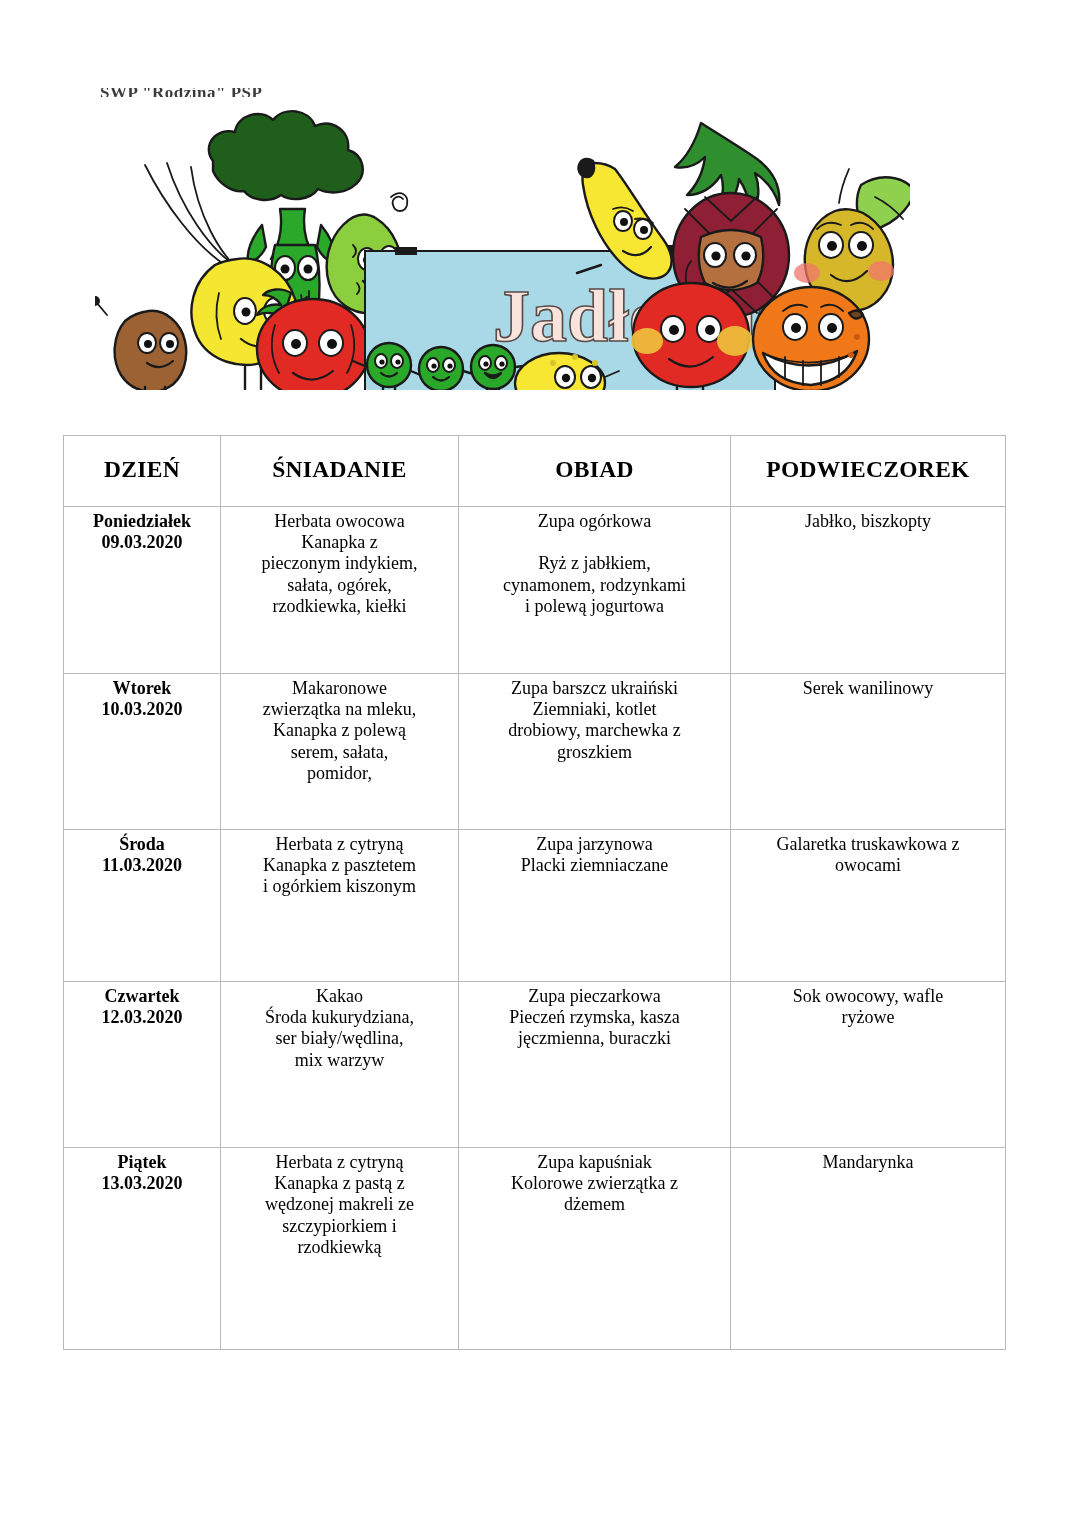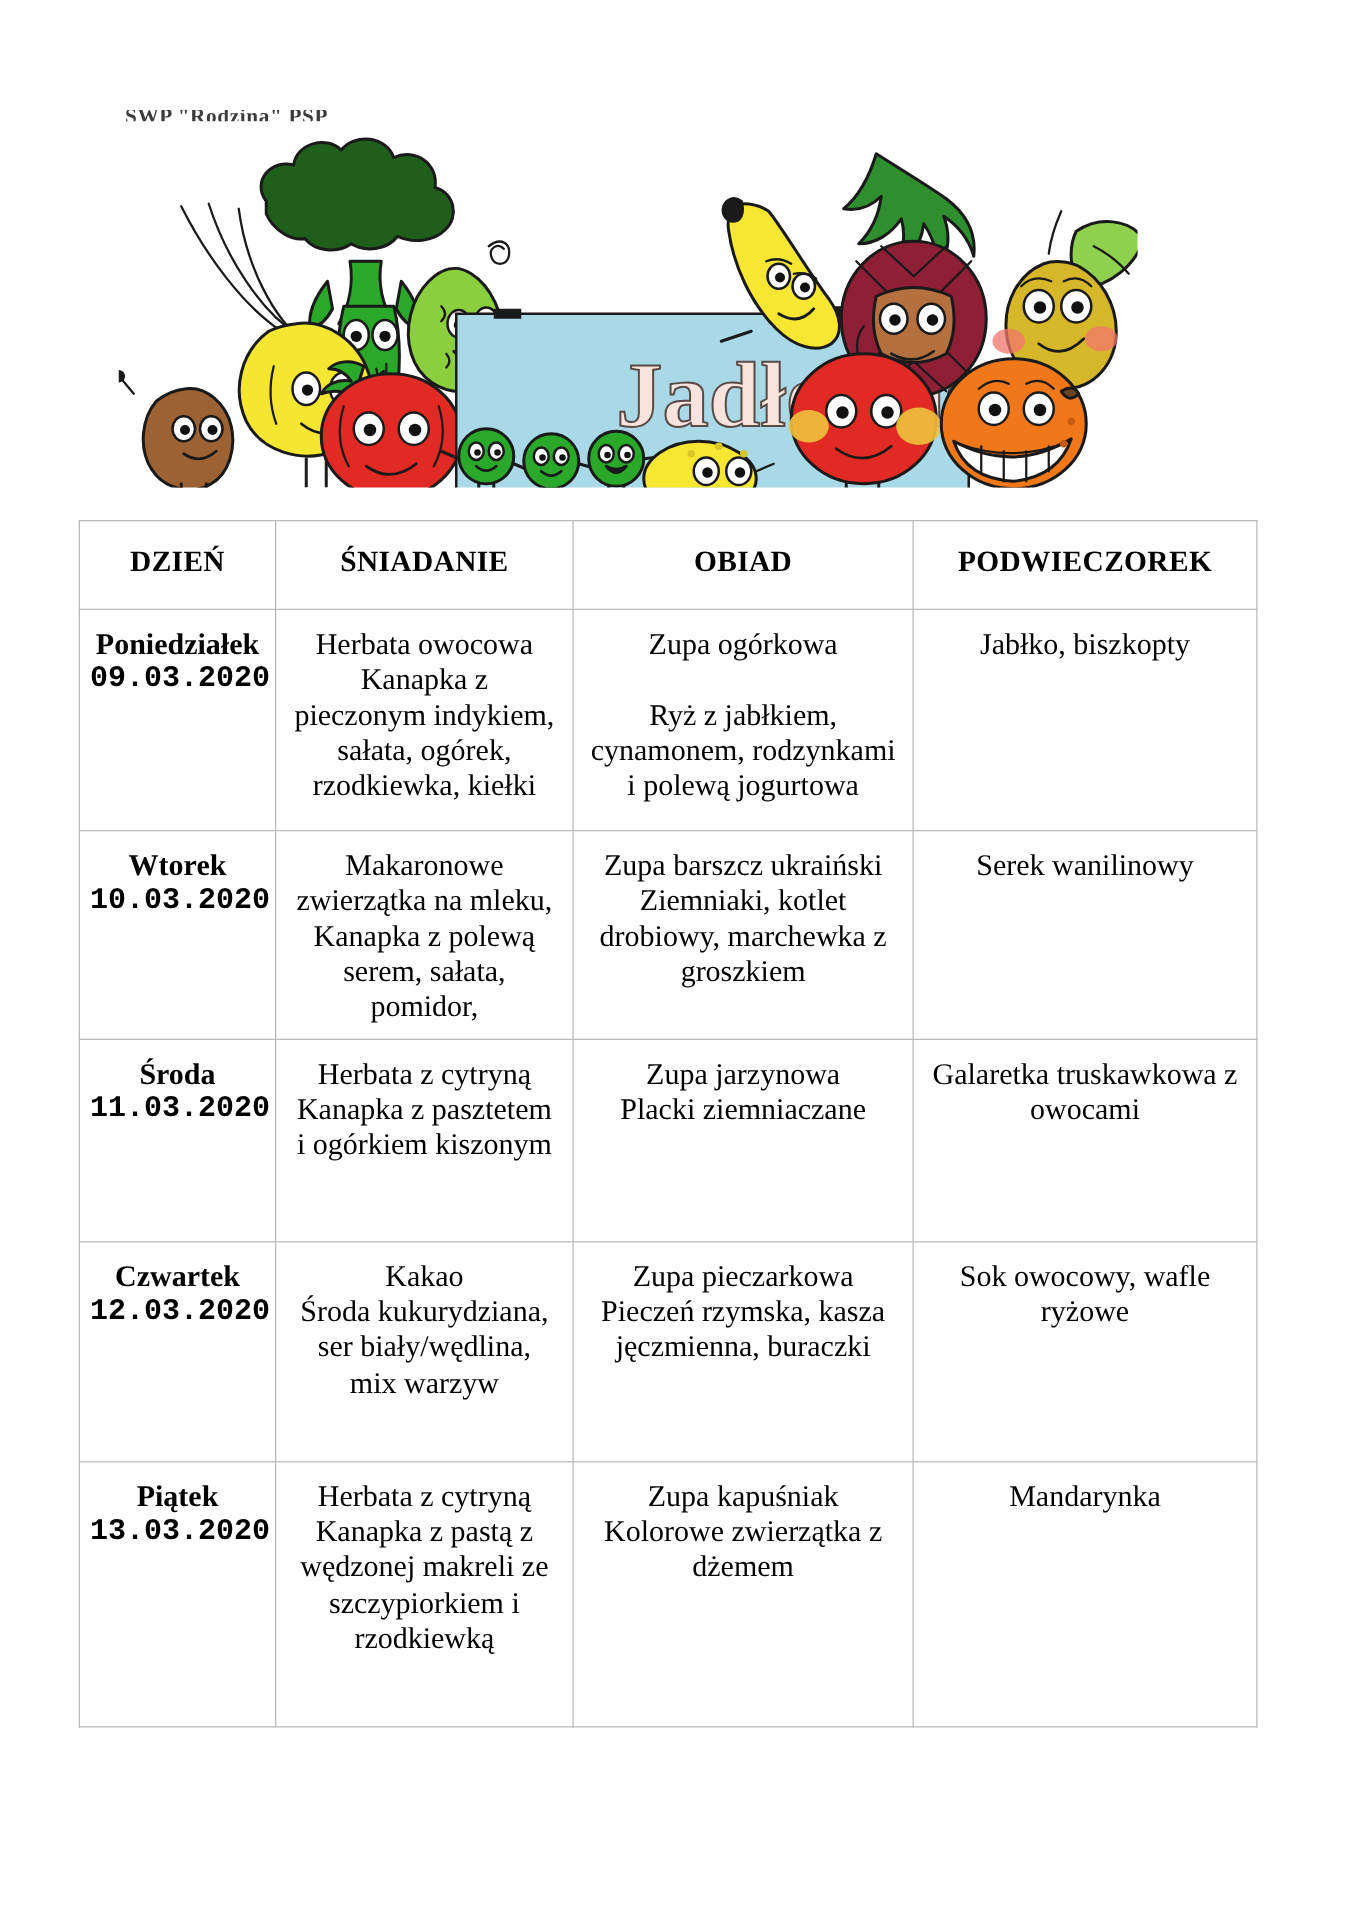--- a/index.html
+++ b/index.html
@@ -48,31 +48,31 @@
     top: 105px;
     width: 815px;
     height: 285px;
   }
   .header-art svg { display: block; width: 100%; height: 100%; }
 
   
   .menu-table {
     position: absolute;
     left: 63px;
-    top: 416px;
+    top: 435px;
     width: 942px;
     border-collapse: collapse;
     table-layout: fixed;
   }
   .menu-table td, .menu-table th {
     border: 1px solid #b9b9b9;
     vertical-align: top;
-    padding: 14px 8px 10px 8px;
+    padding: 4px 8px 10px 8px;
     text-align: center;
-    font-size: 24px;
+    font-size: 18px;
     line-height: 1.18;
   }
   .menu-table thead th {
     font-weight: bold;
     font-size: 23.5px;
     letter-spacing: 0.3px;
     padding: 10px 6px 12px 6px;
     vertical-align: middle;
     height: 48px;
   }
@@ -81,21 +81,21 @@
   .col-lunch { width: 272px; }
   .col-snack { width: 275px; }
 
   .day-cell {
     font-weight: bold;
     font-size: 22px;
     line-height: 1.2;
     padding-top: 9px;
   }
   .day-cell .day-name { display: block; }
-  .day-cell .day-date { display: block; font-family: Liberation Mono, monospace; }
+  .day-cell .day-date { display: block; }
 
   .cell-lines { display: block; }
   .cell-lines .ln { display: block; text-align: center; }
   .cell-lines .ln.blank { height: 1.18em; }
 
   
   .row-mon td { height: 152px; }
   .row-tue td { height: 141px; }
   .row-wed td { height: 137px; }
   .row-thu td { height: 151px; }

